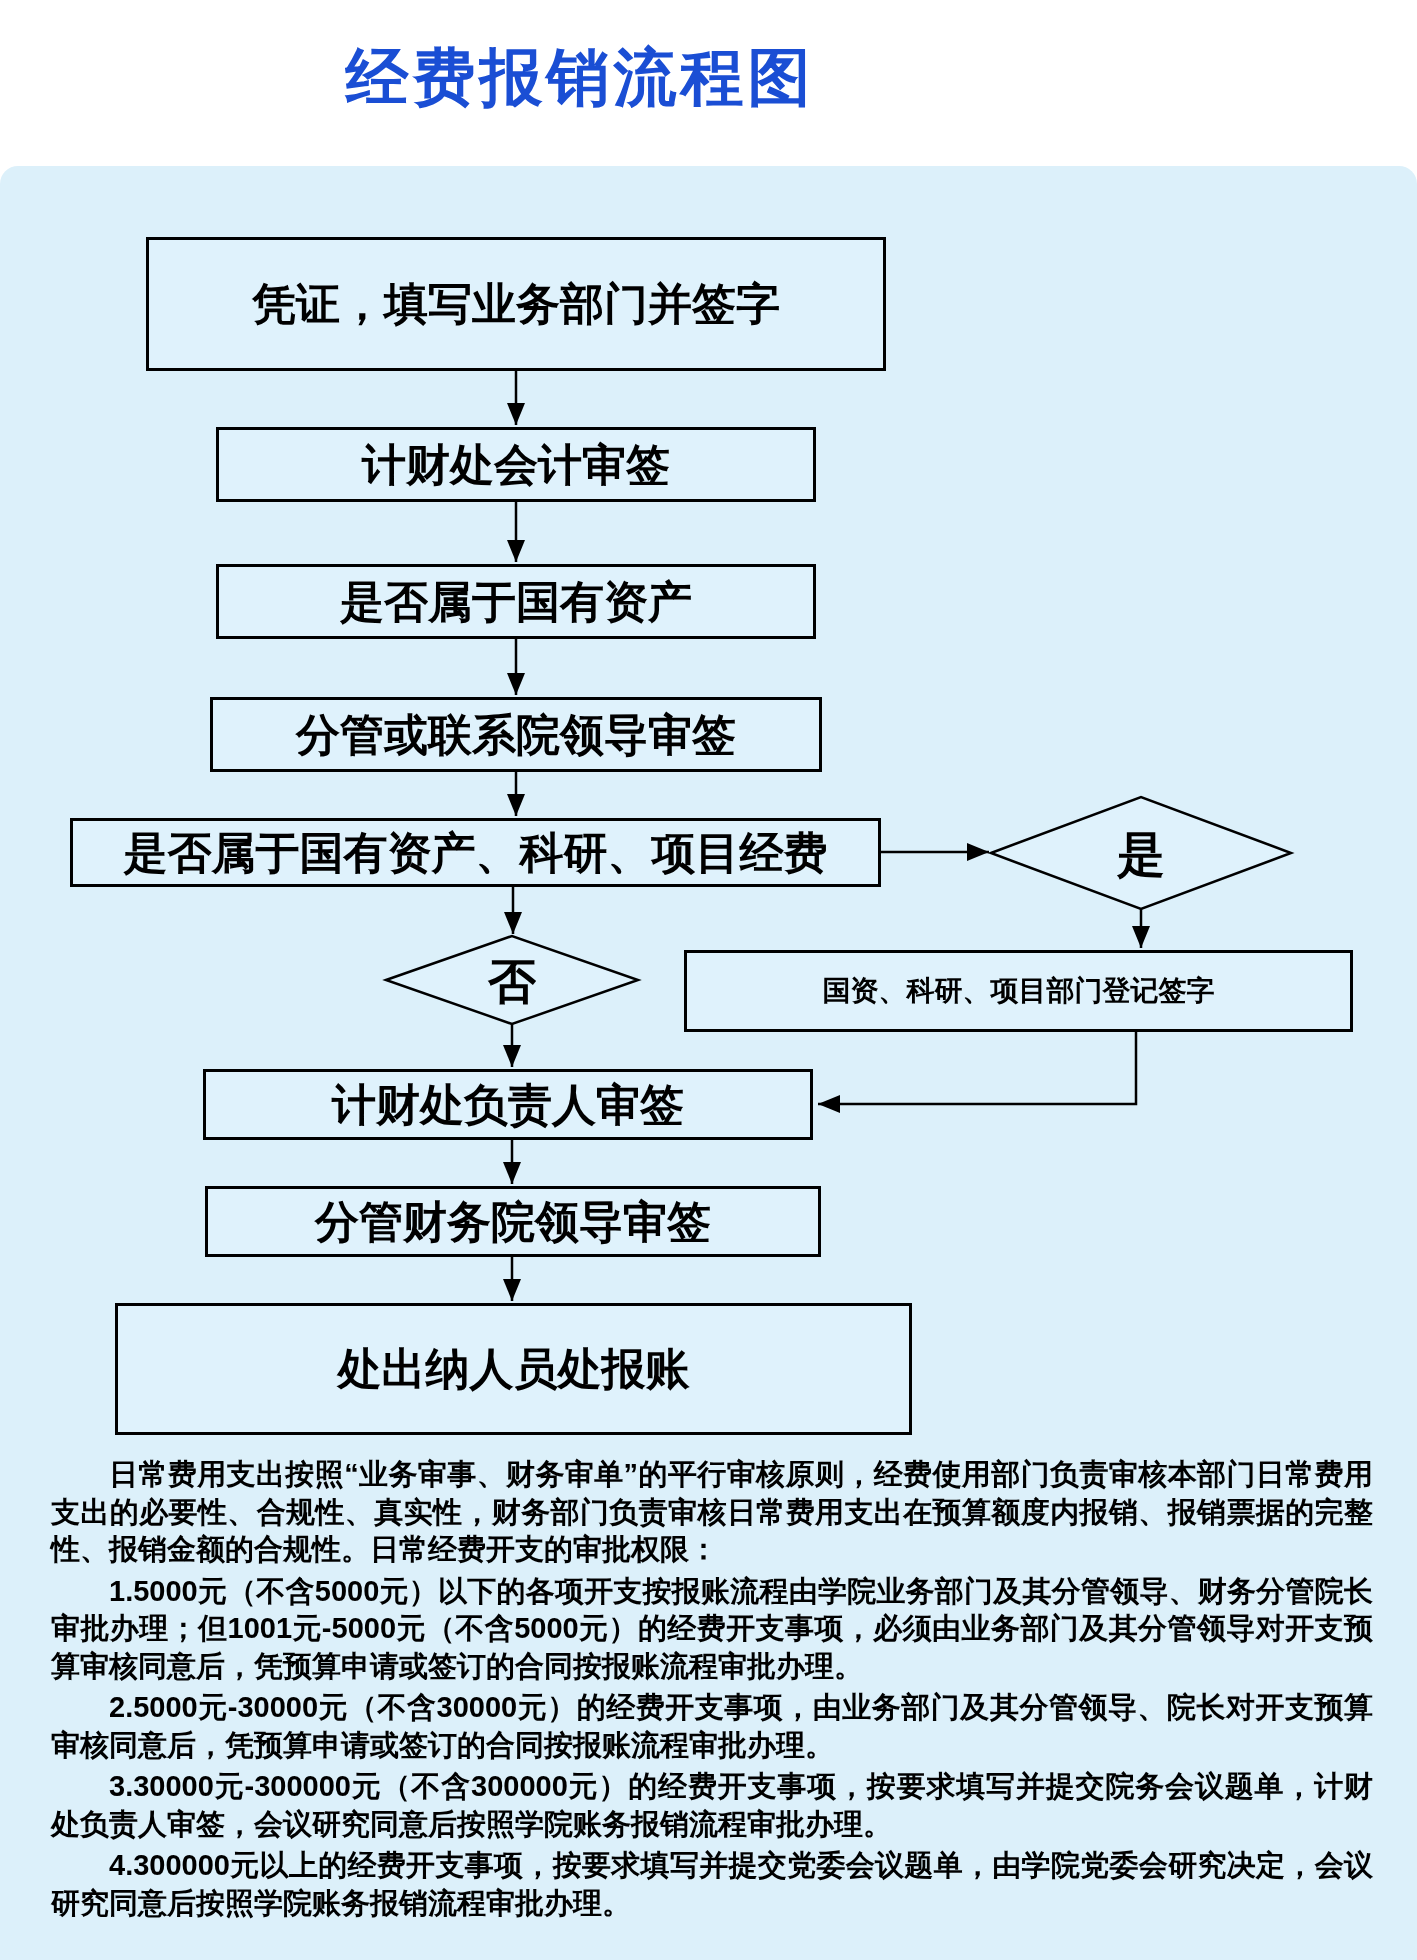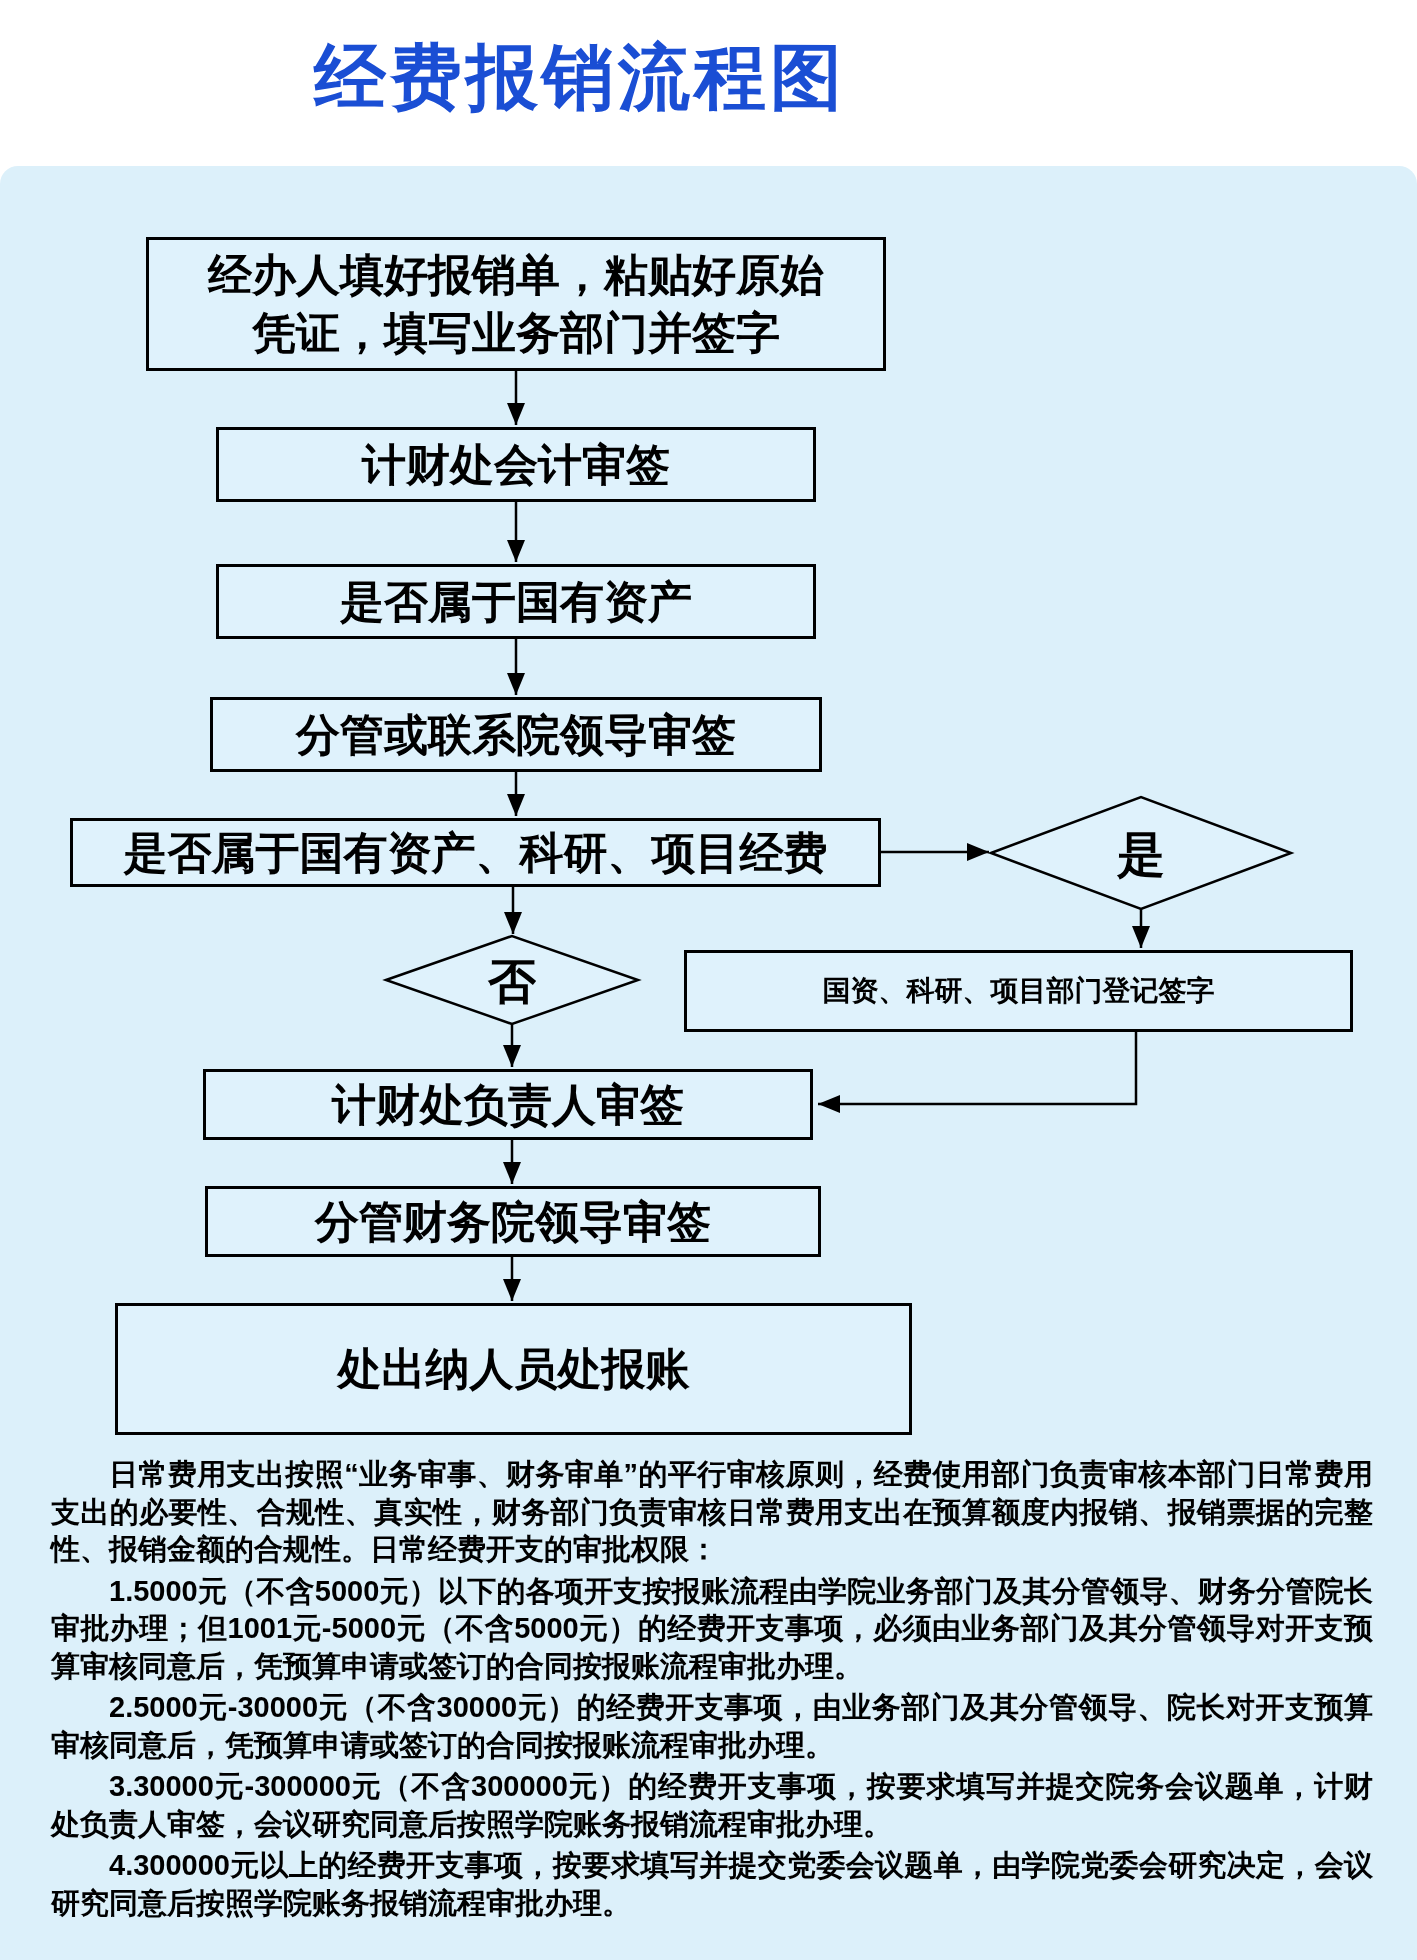--- a/index.html
+++ b/index.html
@@ -6,21 +6,21 @@
   body{
     width:1417px;height:1960px;position:relative;background:#ffffff;
     font-family:"Liberation Sans", sans-serif;
     -webkit-font-smoothing:antialiased;
   }
   
   .title{
     position:absolute;left:0;top:18px;width:1160px;height:120px;
     text-align:center;
     font-family:"Liberation Serif", serif;
-    font-weight:bold;font-size:72px;line-height:120px;
+    font-weight:bold;font-size:63px;line-height:120px;
     color:#1a4ed4;letter-spacing:4px;
   }
   
   .panel{
     position:absolute;left:0;top:166px;width:1417px;height:1794px;
     background:#dcf0fa;border-radius:18px 18px 0 0;
   }
   
   .wires{position:absolute;left:0;top:0;width:1417px;height:1960px;pointer-events:none;}
   
@@ -85,21 +85,20 @@
 
   <polyline points="1136,1032 1136,1104 818,1104" fill="none" stroke="#000" stroke-width="2.5" marker-end="url(#ah)"></polyline>
   <line x1="512" y1="1140" x2="512" y2="1184" stroke="#000" stroke-width="2.5" marker-end="url(#ah)"></line>
   <line x1="512" y1="1257" x2="512" y2="1301" stroke="#000" stroke-width="2.5" marker-end="url(#ah)"></line>
 
   <polygon points="991,853 1141,797 1291,853 1141,909" fill="#dff2fc" stroke="#000" stroke-width="2.5"></polygon>
   <polygon points="386,980 512,936 638,980 512,1024" fill="#dff2fc" stroke="#000" stroke-width="2.5"></polygon>
 </svg>
 
 <div class="node n-start fs44">
-  <div class="ln">经办人填好报销单，粘贴好原始</div>
   <div class="ln">凭证，填写业务部门并签字</div>
 </div>
 
 <div class="node n-dept fs44">
   <div class="ln">计财处会计审签</div>
 </div>
 
 <div class="node n-acct fs44">
   <div class="ln">是否属于国有资产</div>
 </div>

